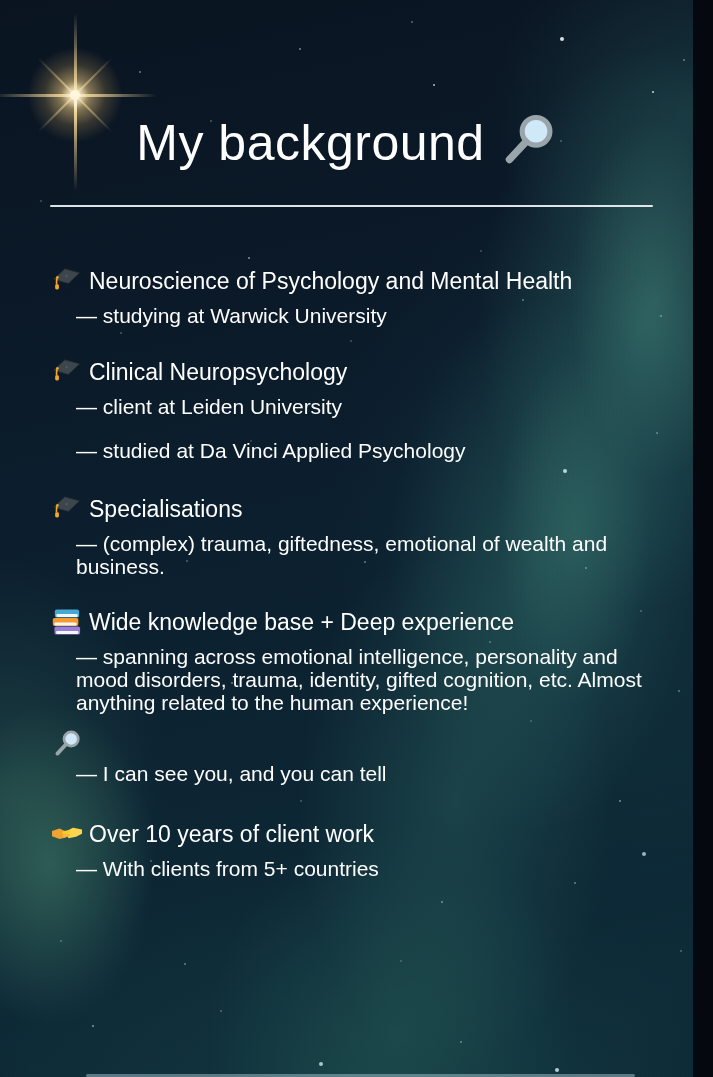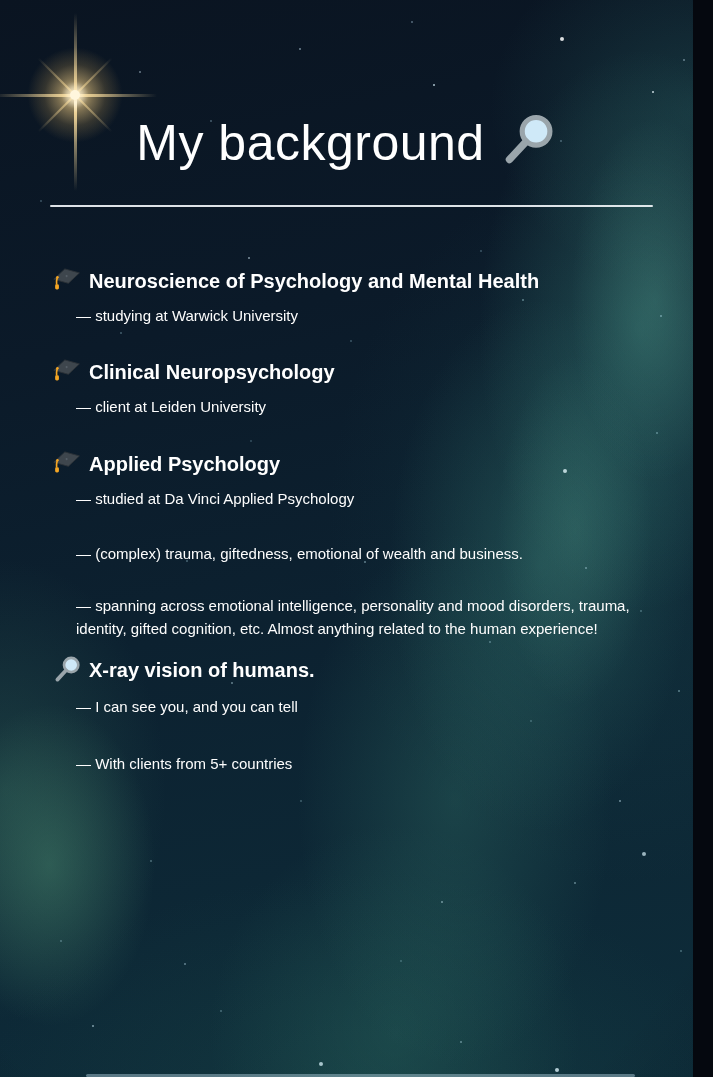--- a/index.html
+++ b/index.html
@@ -69,24 +69,24 @@
   header{position:absolute;top:0;left:0;width:100%;}
   h1{margin:0;position:absolute;top:112px;left:0;width:100%;text-align:center;
      font-size:50px;font-weight:400;letter-spacing:0.5px;line-height:60px;white-space:nowrap;}
   h1 .t-icon{display:inline-block;vertical-align:-10px;margin-left:14px;}
   .divider{position:absolute;top:205px;left:50px;width:603px;height:2px;background:rgba(240,244,247,0.92);border-radius:1px;}
 
   .items{position:absolute;top:266px;left:52px;width:616px;}
   .item{margin:0;}
   .item-head{display:flex;align-items:center;gap:7px;}
   .icon{flex:0 0 auto;display:inline-flex;width:30px;height:30px;align-items:center;justify-content:center;}
-  .heading{font-size:20px;font-weight:700;line-height:30px;}
-  .item-detail{margin-left:24px;margin-top:8px;font-size:15px;line-height:23px;max-width:575px;color:#fdfdfd;}
-  .item-detail.tight{margin-top:10px;}
-  .mb30{margin-bottom:30px;} .mb31{margin-bottom:31px;} .mb32{margin-bottom:32px;}
+  .heading{font-size:23px;font-weight:400;line-height:30px;}
+  .item-detail{margin-left:24px;margin-top:8px;font-size:21px;line-height:23px;max-width:575px;color:#fdfdfd;}
+  .item-detail.tight{margin-top:3px;}
+  .mb30{margin-bottom:30px;} .mb31{margin-bottom:21px;} .mb32{margin-bottom:32px;}
   .mb29{margin-bottom:29px;} .mb15{margin-bottom:15px;} .mb34{margin-bottom:34px;}
 
   .bottom-divider{position:absolute;top:1074px;left:86px;width:549px;height:3px;background:rgba(165,195,210,0.5);border-radius:2px;}
 </style>
 </head>
 <body>
 
 <div class="canvas">
   <div class="aurora"></div>
   <div class="stars"></div>
@@ -142,59 +142,82 @@
               <rect x="3.6" y="21" width="4.6" height="6.4" rx="1.8" fill="#f5a623"></rect>
               <circle cx="6.4" cy="12.4" r="1.5" fill="#f5a623"></circle>
             </svg>
         </span>
         <span class="heading">Clinical Neuropsychology</span>
       </div>
       <div class="item-detail">— client at Leiden University</div>
     </div>
 
     <div class="item mb32">
+      <div class="item-detail">— studied at Da Vinci Applied Psychology</div>
+    </div>
+
+    <div class="item mb29">
       <div class="item-head">
         <span class="icon">
           <svg width="30" height="28" viewBox="0 0 36 34">
               <g transform="rotate(-14 18 13)">
                 <polygon points="18,2 34,11 18,20 2,11" fill="#3e464d" stroke="#2b3238" stroke-width="1"></polygon>
                 <circle cx="18" cy="11" r="1.3" fill="#555e66"></circle>
               </g>
               <path d="M6.2,12.5 q-1.4,5 -0.8,9" stroke="#f5a623" stroke-width="2" fill="none"></path>
               <rect x="3.6" y="21" width="4.6" height="6.4" rx="1.8" fill="#f5a623"></rect>
               <circle cx="6.4" cy="12.4" r="1.5" fill="#f5a623"></circle>
             </svg>
         </span>
-        <span class="heading">Applied Psychology</span>
-      </div>
-      <div class="item-detail">— studied at Da Vinci Applied Psychology</div>
-    </div>
-
-    <div class="item mb29">
+        <span class="heading">Specialisations</span>
+      </div>
       <div class="item-detail">— (complex) trauma, giftedness, emotional of wealth and business.</div>
     </div>
 
     <div class="item mb15">
+      <div class="item-head">
+        <span class="icon">
+          <svg width="30" height="28" viewBox="0 0 32 30">
+              <rect x="3" y="1.5" width="26" height="8.6" rx="2" fill="#49a7d4"></rect>
+              <rect x="4.6" y="6.4" width="22.8" height="3.2" rx="1" fill="#f4f8fd"></rect>
+              <rect x="0.8" y="10.6" width="27.4" height="8.6" rx="2" fill="#f59b2d"></rect>
+              <rect x="2.6" y="15.5" width="23.6" height="3.2" rx="1" fill="#f4f8fd"></rect>
+              <rect x="2.6" y="19.8" width="27.4" height="8.6" rx="2" fill="#9b7fd4"></rect>
+              <rect x="4.4" y="24.6" width="23.8" height="3.2" rx="1" fill="#f4f8fd"></rect>
+            </svg>
+        </span>
+        <span class="heading">Wide knowledge base + Deep experience</span>
+      </div>
       <div class="item-detail">— spanning across emotional intelligence, personality and mood disorders, trauma, identity, gifted cognition, etc. Almost anything related to the human experience!</div>
     </div>
 
     <div class="item mb34">
       <div class="item-head">
         <span class="icon">
           <svg width="30" height="30" viewBox="0 0 36 36">
               <circle cx="23" cy="12" r="8.6" fill="#cfe9f8" stroke="#9aa5ab" stroke-width="3.2"></circle>
               <line x1="16.6" y1="18.6" x2="6.5" y2="29.5" stroke="#9aa5ab" stroke-width="4.6" stroke-linecap="round"></line>
             </svg>
         </span>
-        <span class="heading">X-ray vision of humans.</span>
       </div>
       <div class="item-detail tight">— I can see you, and you can tell</div>
     </div>
 
     <div class="item mb30">
+      <div class="item-head">
+        <span class="icon">
+          <svg width="32" height="22" viewBox="0 0 40 26">
+              <path d="M0,9 L10,5.5 L19,10 L19,17.5 L10,19.5 L0,16 Z" fill="#f0a330"></path>
+              <path d="M40,7 L28,4.5 L17.5,10 L22,18.5 L32,16.5 L40,12.5 Z" fill="#ffd54f"></path>
+              <rect x="13.5" y="8.5" width="11" height="4.2" rx="2.1" fill="#ffca28" transform="rotate(-8 19 10.6)"></rect>
+              <rect x="14.5" y="13" width="9.6" height="3.8" rx="1.9" fill="#f6b93d" transform="rotate(-8 19.3 14.9)"></rect>
+            </svg>
+        </span>
+        <span class="heading">Over 10 years of client work</span>
+      </div>
       <div class="item-detail">— With clients from 5+ countries</div>
     </div>
 
 
   </main>
 
   <div class="bottom-divider"></div>
 </div>
 
 </body></html>

